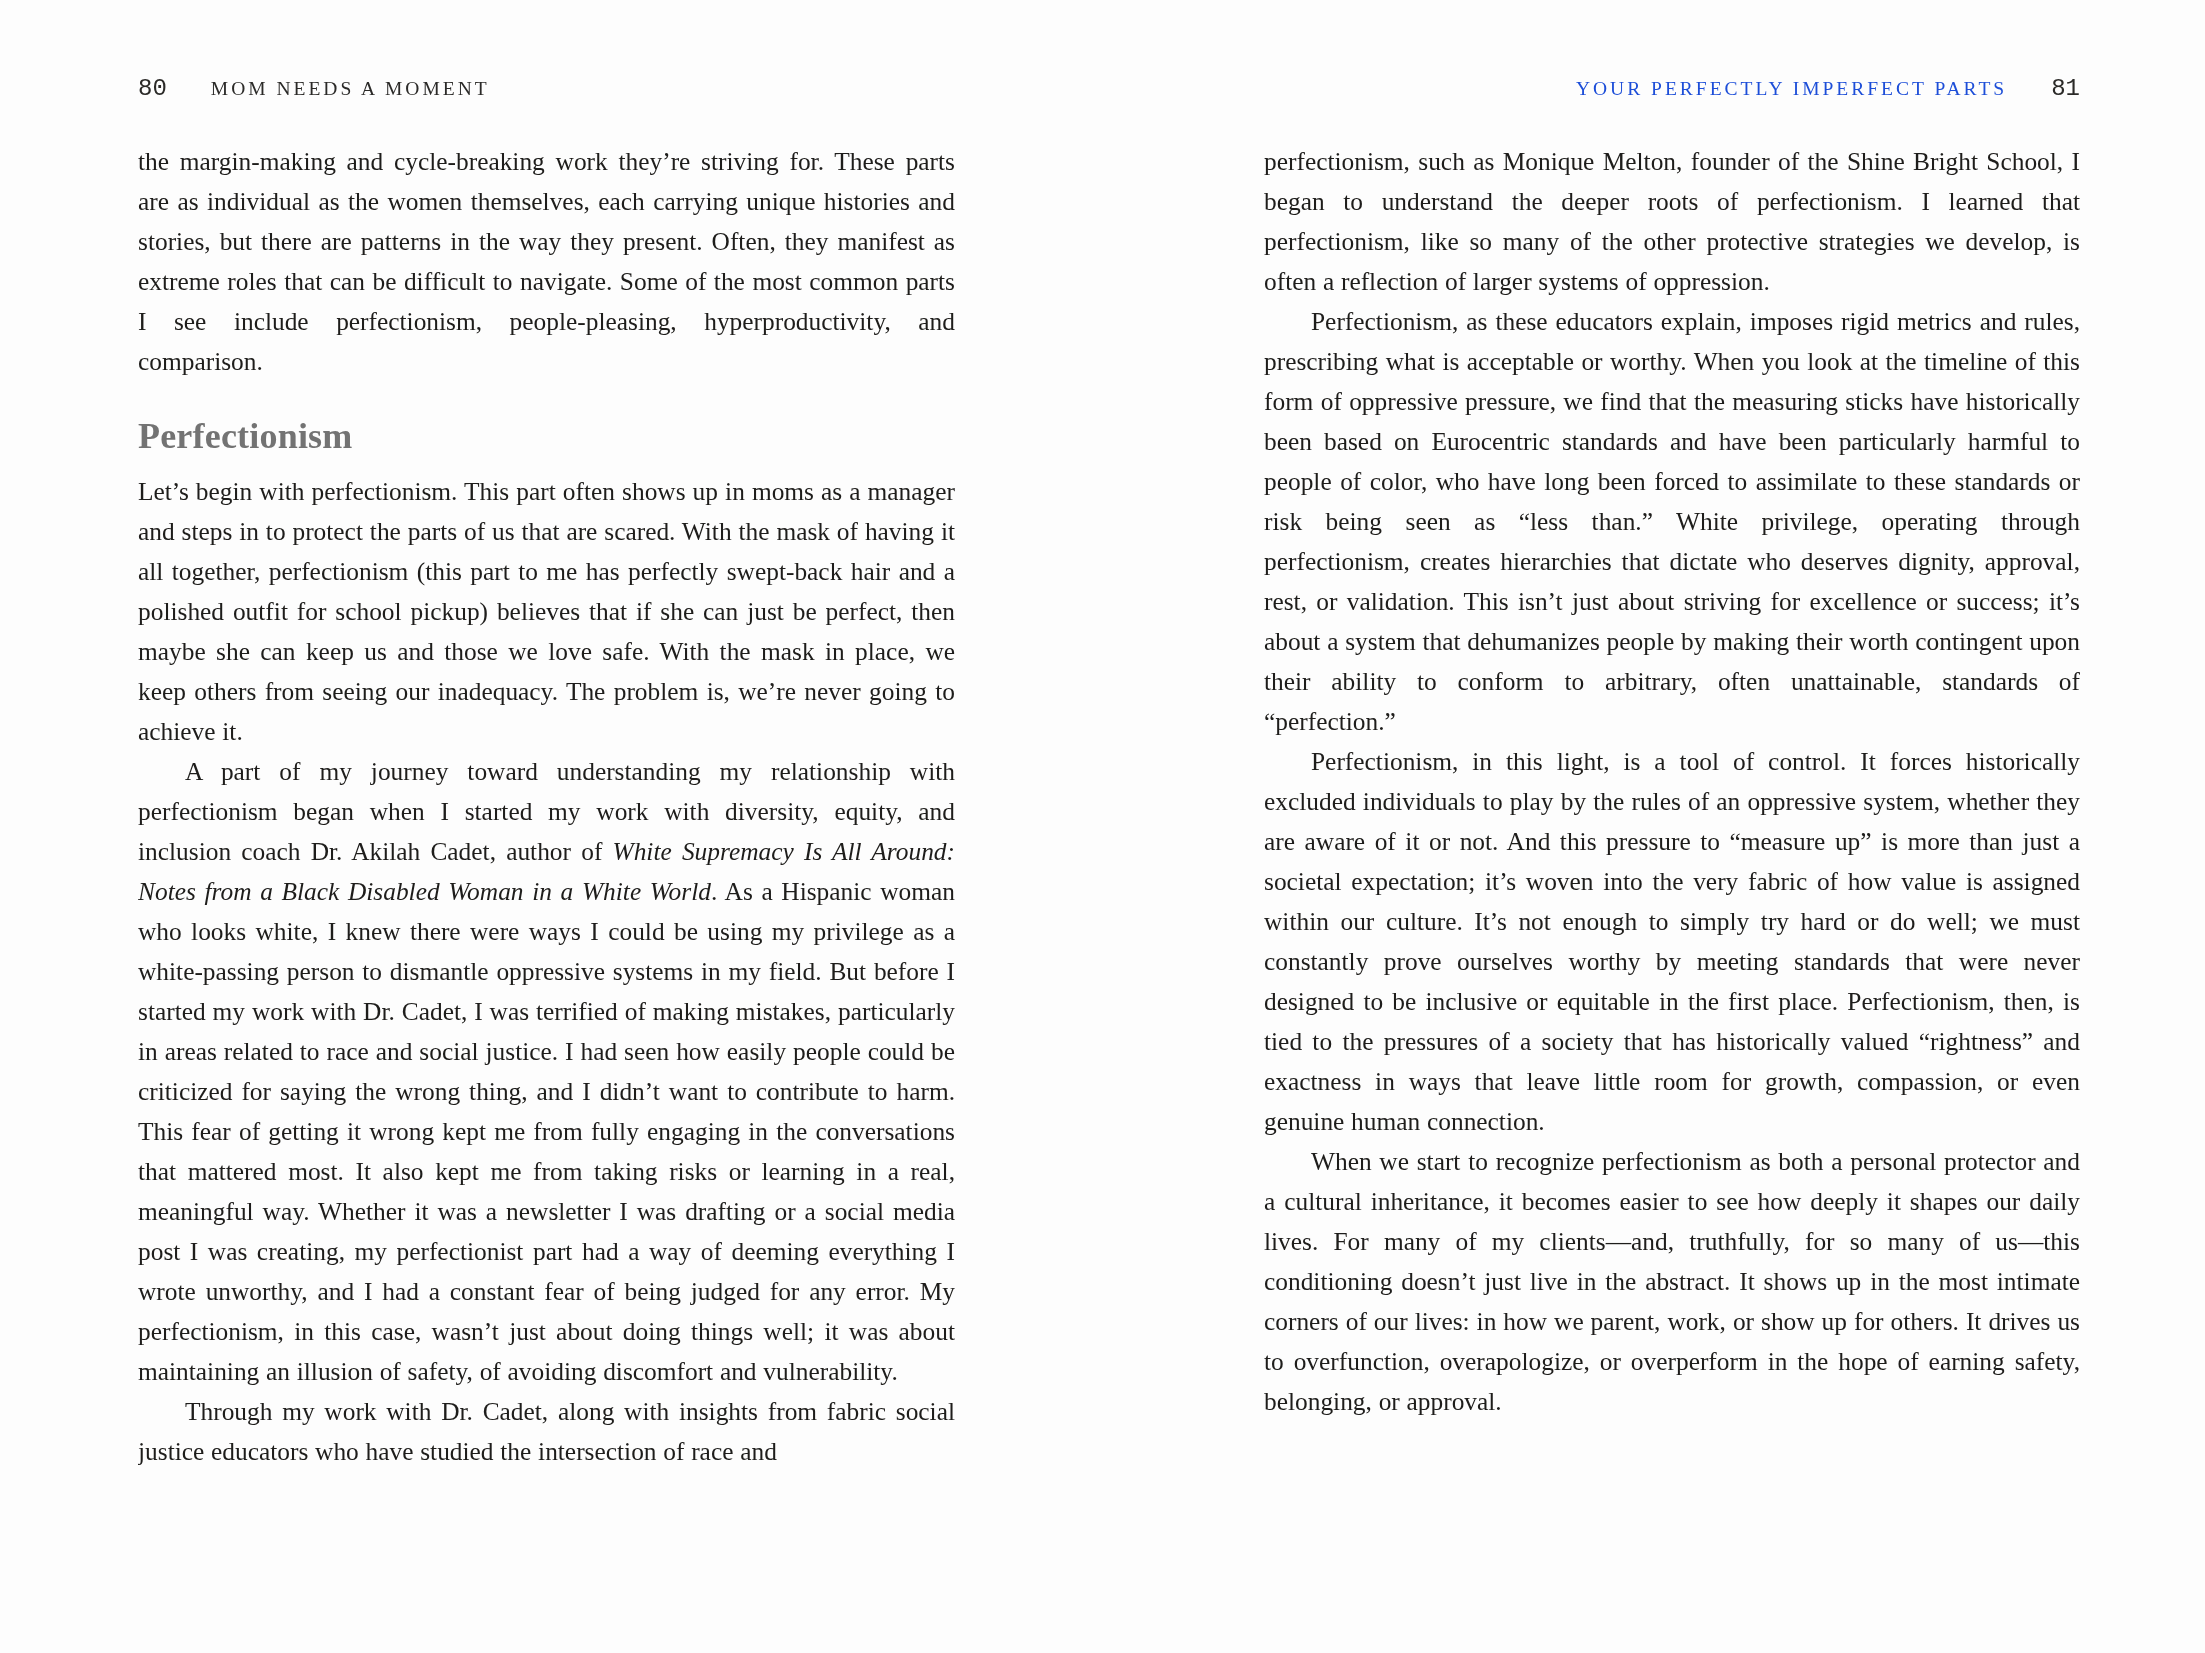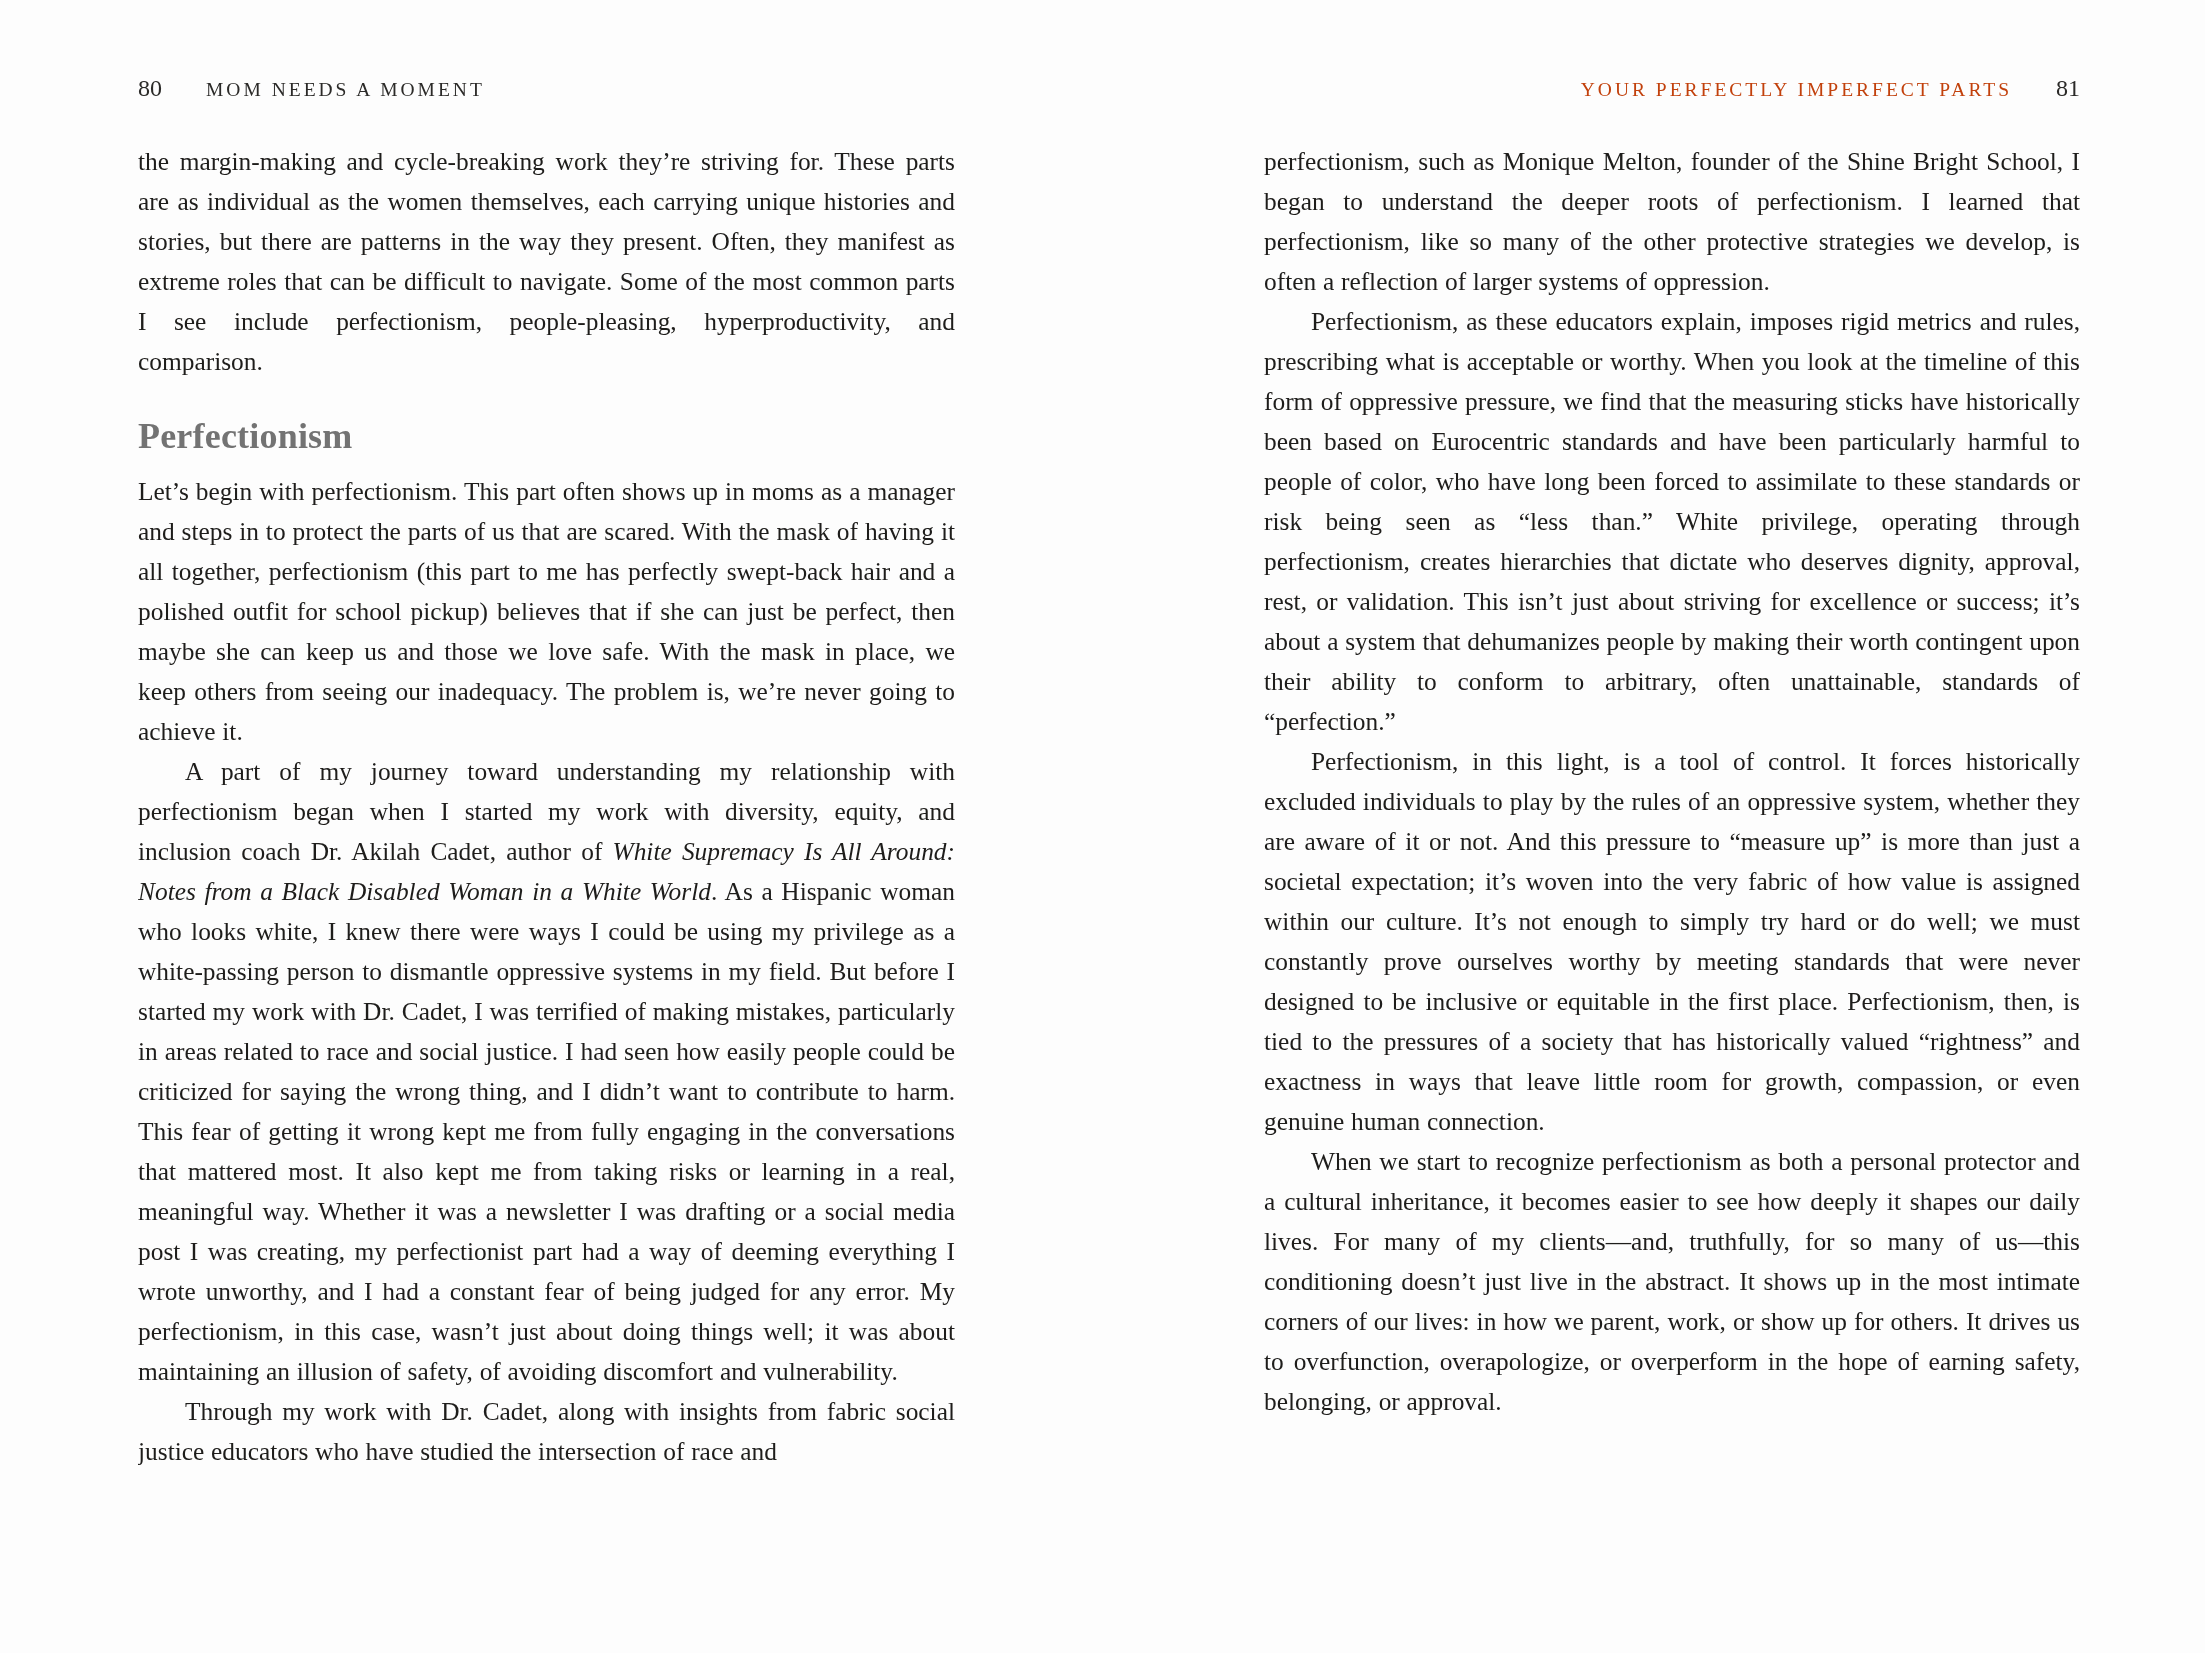--- a/index.html
+++ b/index.html
@@ -40,21 +40,21 @@
   .page.right .page-header { justify-content: flex-end; }
 
   .running-header {
     font-family: Liberation Serif, serif;
     font-size: 19.5px;
     letter-spacing: 3px;
     color: #2b2a28;
     font-weight: 400;
   }
   .page-number {
-    font-family: Liberation Serif, serif;
+    font-family: Liberation Mono, monospace;
     font-size: 24px;
     color: #2b2a28;
   }
 
   .page-body {
     position: absolute;
     top: 141px;
     left: 0;
     right: 0;
     bottom: 0;
@@ -97,21 +97,21 @@
         <p class="para"><span>the margin-making and cycle-breaking work they’re striving for. These parts are as individual as the women themselves, each carrying unique histories and stories, but there are patterns in the way they present. Often, they manifest as extreme roles that can be difficult to navigate. Some of the most common parts I see include perfectionism, people-pleasing, hyperproductivity, and comparison.</span></p>
         <div class="section-heading">Perfectionism</div>
         <p class="para"><span>Let’s begin with perfectionism. This part often shows up in moms as a manager and steps in to protect the parts of us that are scared. With the mask of having it all together, perfectionism (this part to me has perfectly swept-back hair and a polished outfit for school pickup) believes that if she can just be perfect, then maybe she can keep us and those we love safe. With the mask in place, we keep others from seeing our inadequacy. The problem is, we’re never going to achieve it.</span></p>
         <p class="para indent"><span>A part of my journey toward understanding my relationship with perfectionism began when I started my work with diversity, equity, and inclusion coach Dr. Akilah Cadet, author of </span><span class="italic">White Supremacy Is All Around: Notes from a Black Disabled Woman in a White World</span><span>. As a Hispanic woman who looks white, I knew there were ways I could be using my privilege as a white-passing person to dismantle oppressive systems in my field. But before I started my work with Dr. Cadet, I was terrified of making mistakes, particularly in areas related to race and social justice. I had seen how easily people could be criticized for saying the wrong thing, and I didn’t want to contribute to harm. This fear of getting it wrong kept me from fully engaging in the conversations that mattered most. It also kept me from taking risks or learning in a real, meaningful way. Whether it was a newsletter I was drafting or a social media post I was creating, my perfectionist part had a way of deeming everything I wrote unworthy, and I had a constant fear of being judged for any error. My perfectionism, in this case, wasn’t just about doing things well; it was about maintaining an illusion of safety, of avoiding discomfort and vulnerability.</span></p>
         <p class="para indent"><span>Through my work with Dr. Cadet, along with insights from fabric social justice educators who have studied the intersection of race and</span></p>
       </div>
   </div>
 
   <div class="page right">
     <div class="page-header">
-      <span class="running-header" style="color: #c2410c;">YOUR PERFECTLY IMPERFECT PARTS</span>
+      <span class="running-header" style="color: #1d4ed8;">YOUR PERFECTLY IMPERFECT PARTS</span>
       <span class="page-number" style="color: rgb(43, 42, 40);">81</span>
     </div>
     <div class="page-body">
         <p class="para"><span>perfectionism, such as Monique Melton, founder of the Shine Bright School, I began to understand the deeper roots of perfectionism. I learned that perfectionism, like so many of the other protective strategies we develop, is often a reflection of larger systems of oppression.</span></p>
         <p class="para indent"><span>Perfectionism, as these educators explain, imposes rigid metrics and rules, prescribing what is acceptable or worthy. When you look at the timeline of this form of oppressive pressure, we find that the measuring sticks have historically been based on Eurocentric standards and have been particularly harmful to people of color, who have long been forced to assimilate to these standards or risk being seen as “less than.” White privilege, operating through perfectionism, creates hierarchies that dictate who deserves dignity, approval, rest, or validation. This isn’t just about striving for excellence or success; it’s about a system that dehumanizes people by making their worth contingent upon their ability to conform to arbitrary, often unattainable, standards of “perfection.”</span></p>
         <p class="para indent"><span>Perfectionism, in this light, is a tool of control. It forces historically excluded individuals to play by the rules of an oppressive system, whether they are aware of it or not. And this pressure to “measure up” is more than just a societal expectation; it’s woven into the very fabric of how value is assigned within our culture. It’s not enough to simply try hard or do well; we must constantly prove ourselves worthy by meeting standards that were never designed to be inclusive or equitable in the first place. Perfectionism, then, is tied to the pressures of a society that has historically valued “rightness” and exactness in ways that leave little room for growth, compassion, or even genuine human connection.</span></p>
         <p class="para indent"><span>When we start to recognize perfectionism as both a personal protector and a cultural inheritance, it becomes easier to see how deeply it shapes our daily lives. For many of my clients—and, truthfully, for so many of us—this conditioning doesn’t just live in the abstract. It shows up in the most intimate corners of our lives: in how we parent, work, or show up for others. It drives us to overfunction, overapologize, or overperform in the hope of earning safety, belonging, or approval.</span></p>
       </div>
   </div>
 

